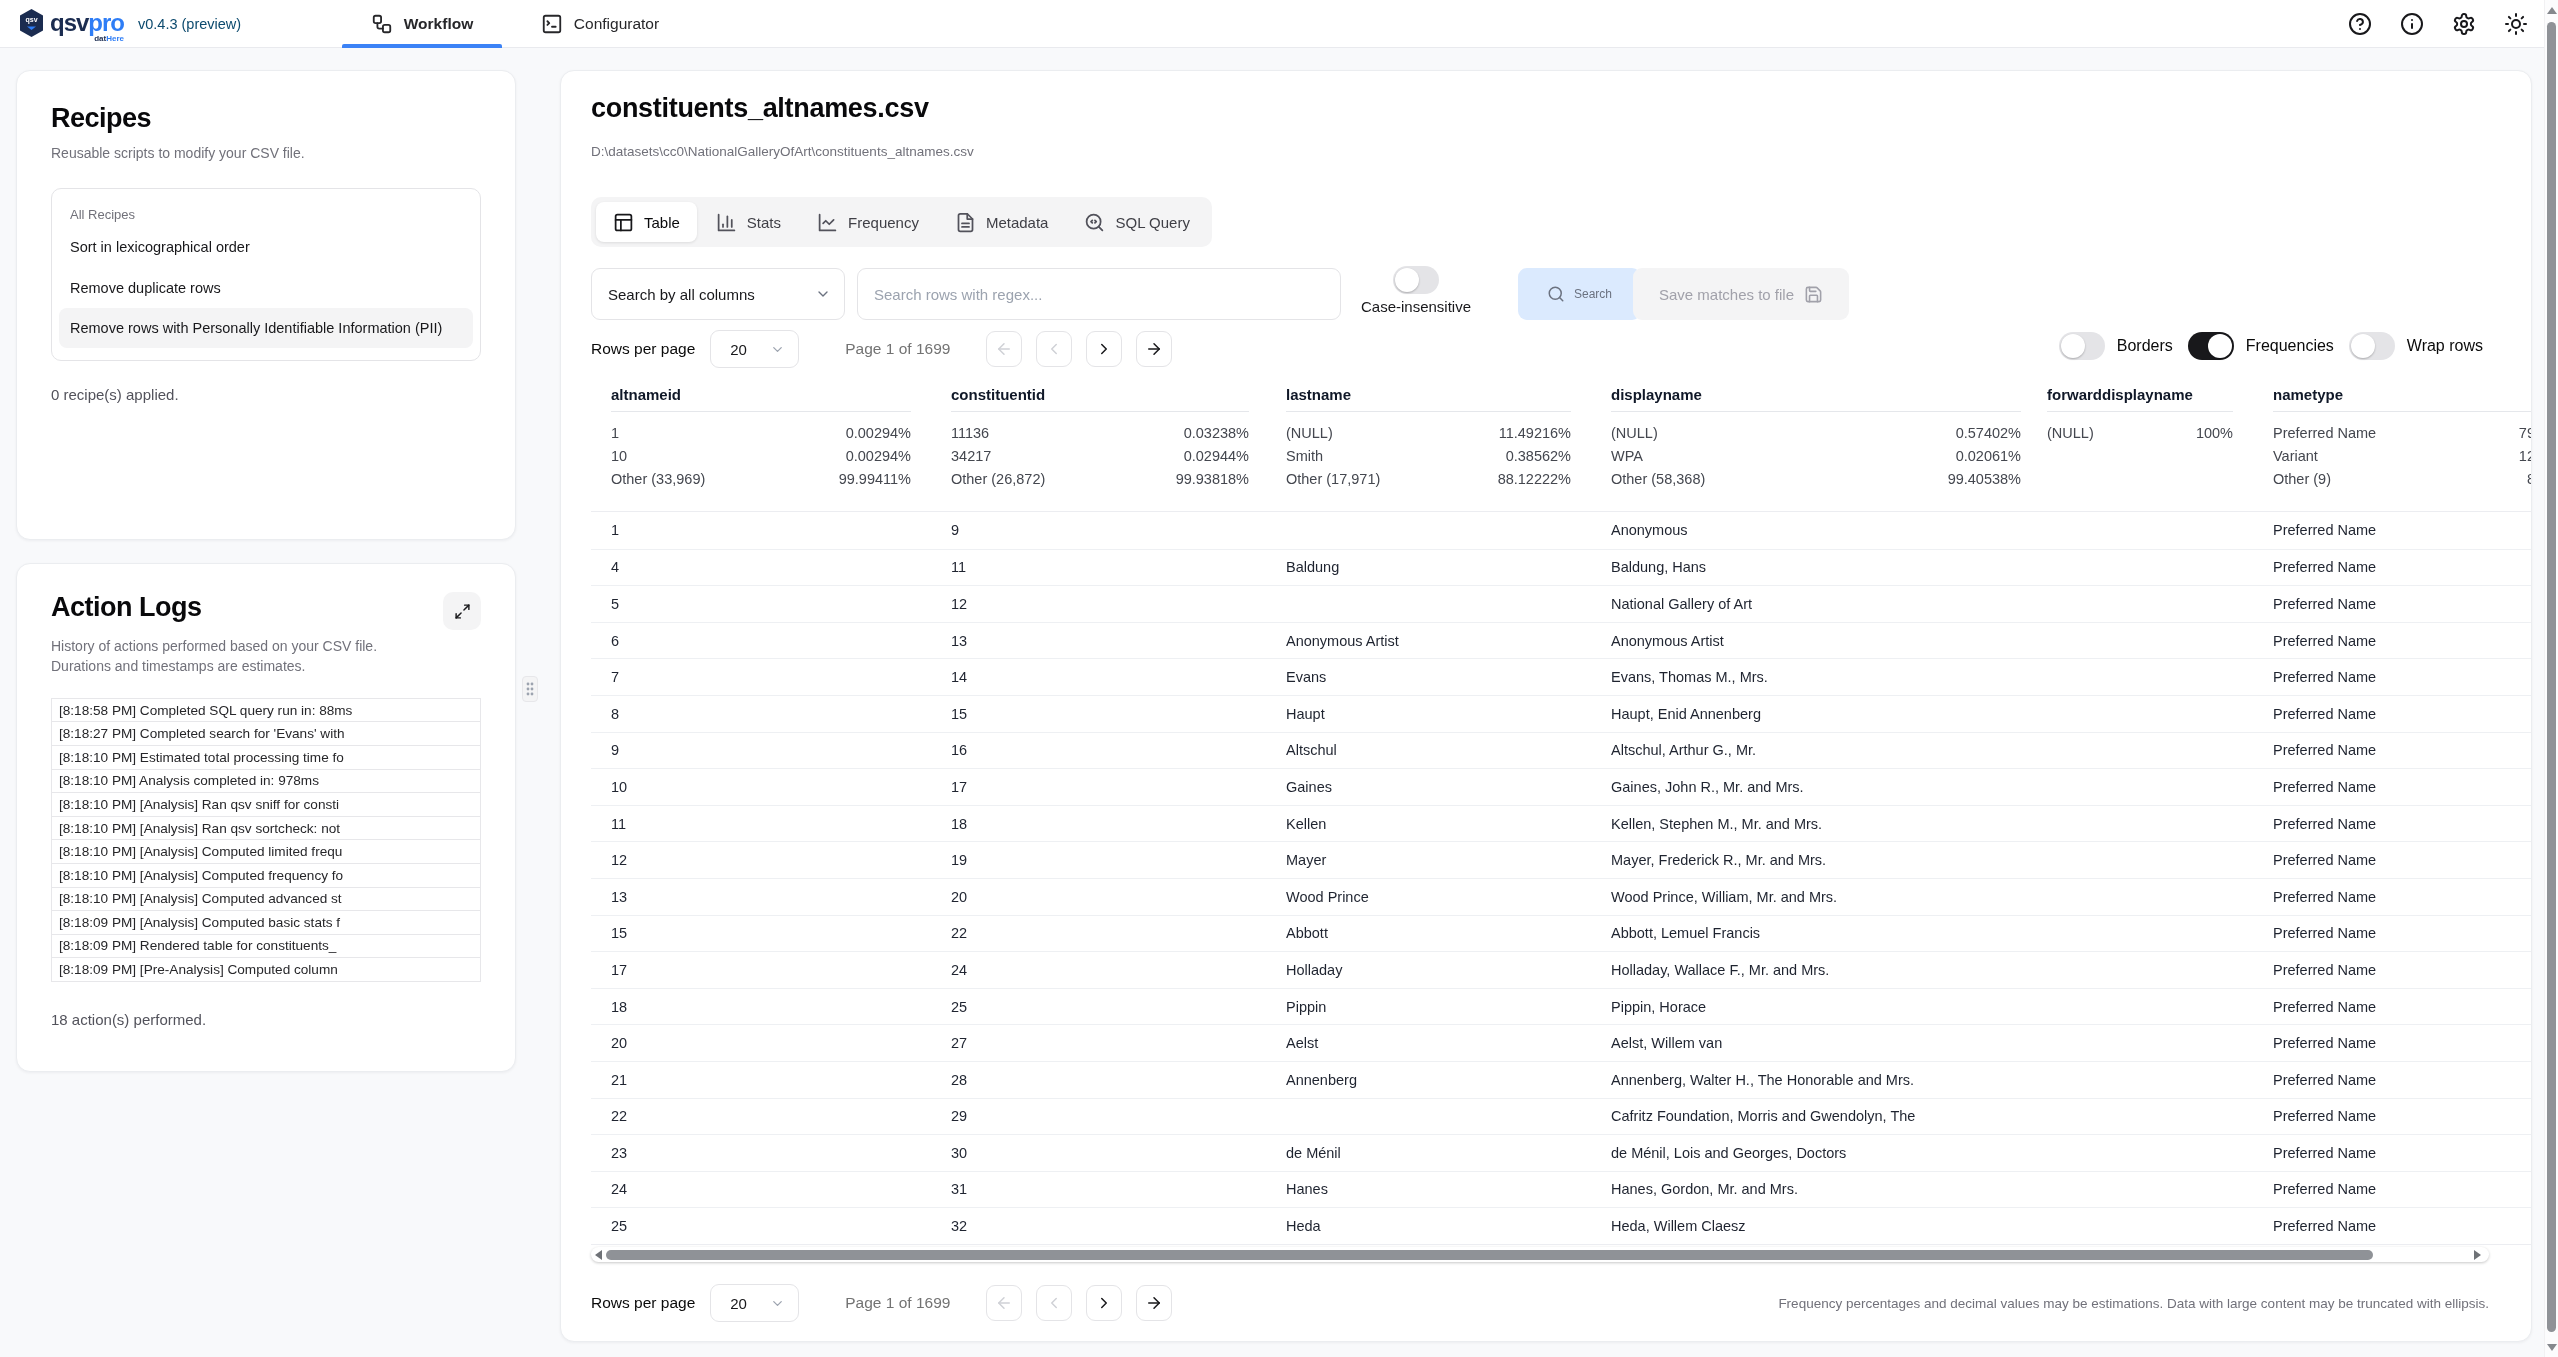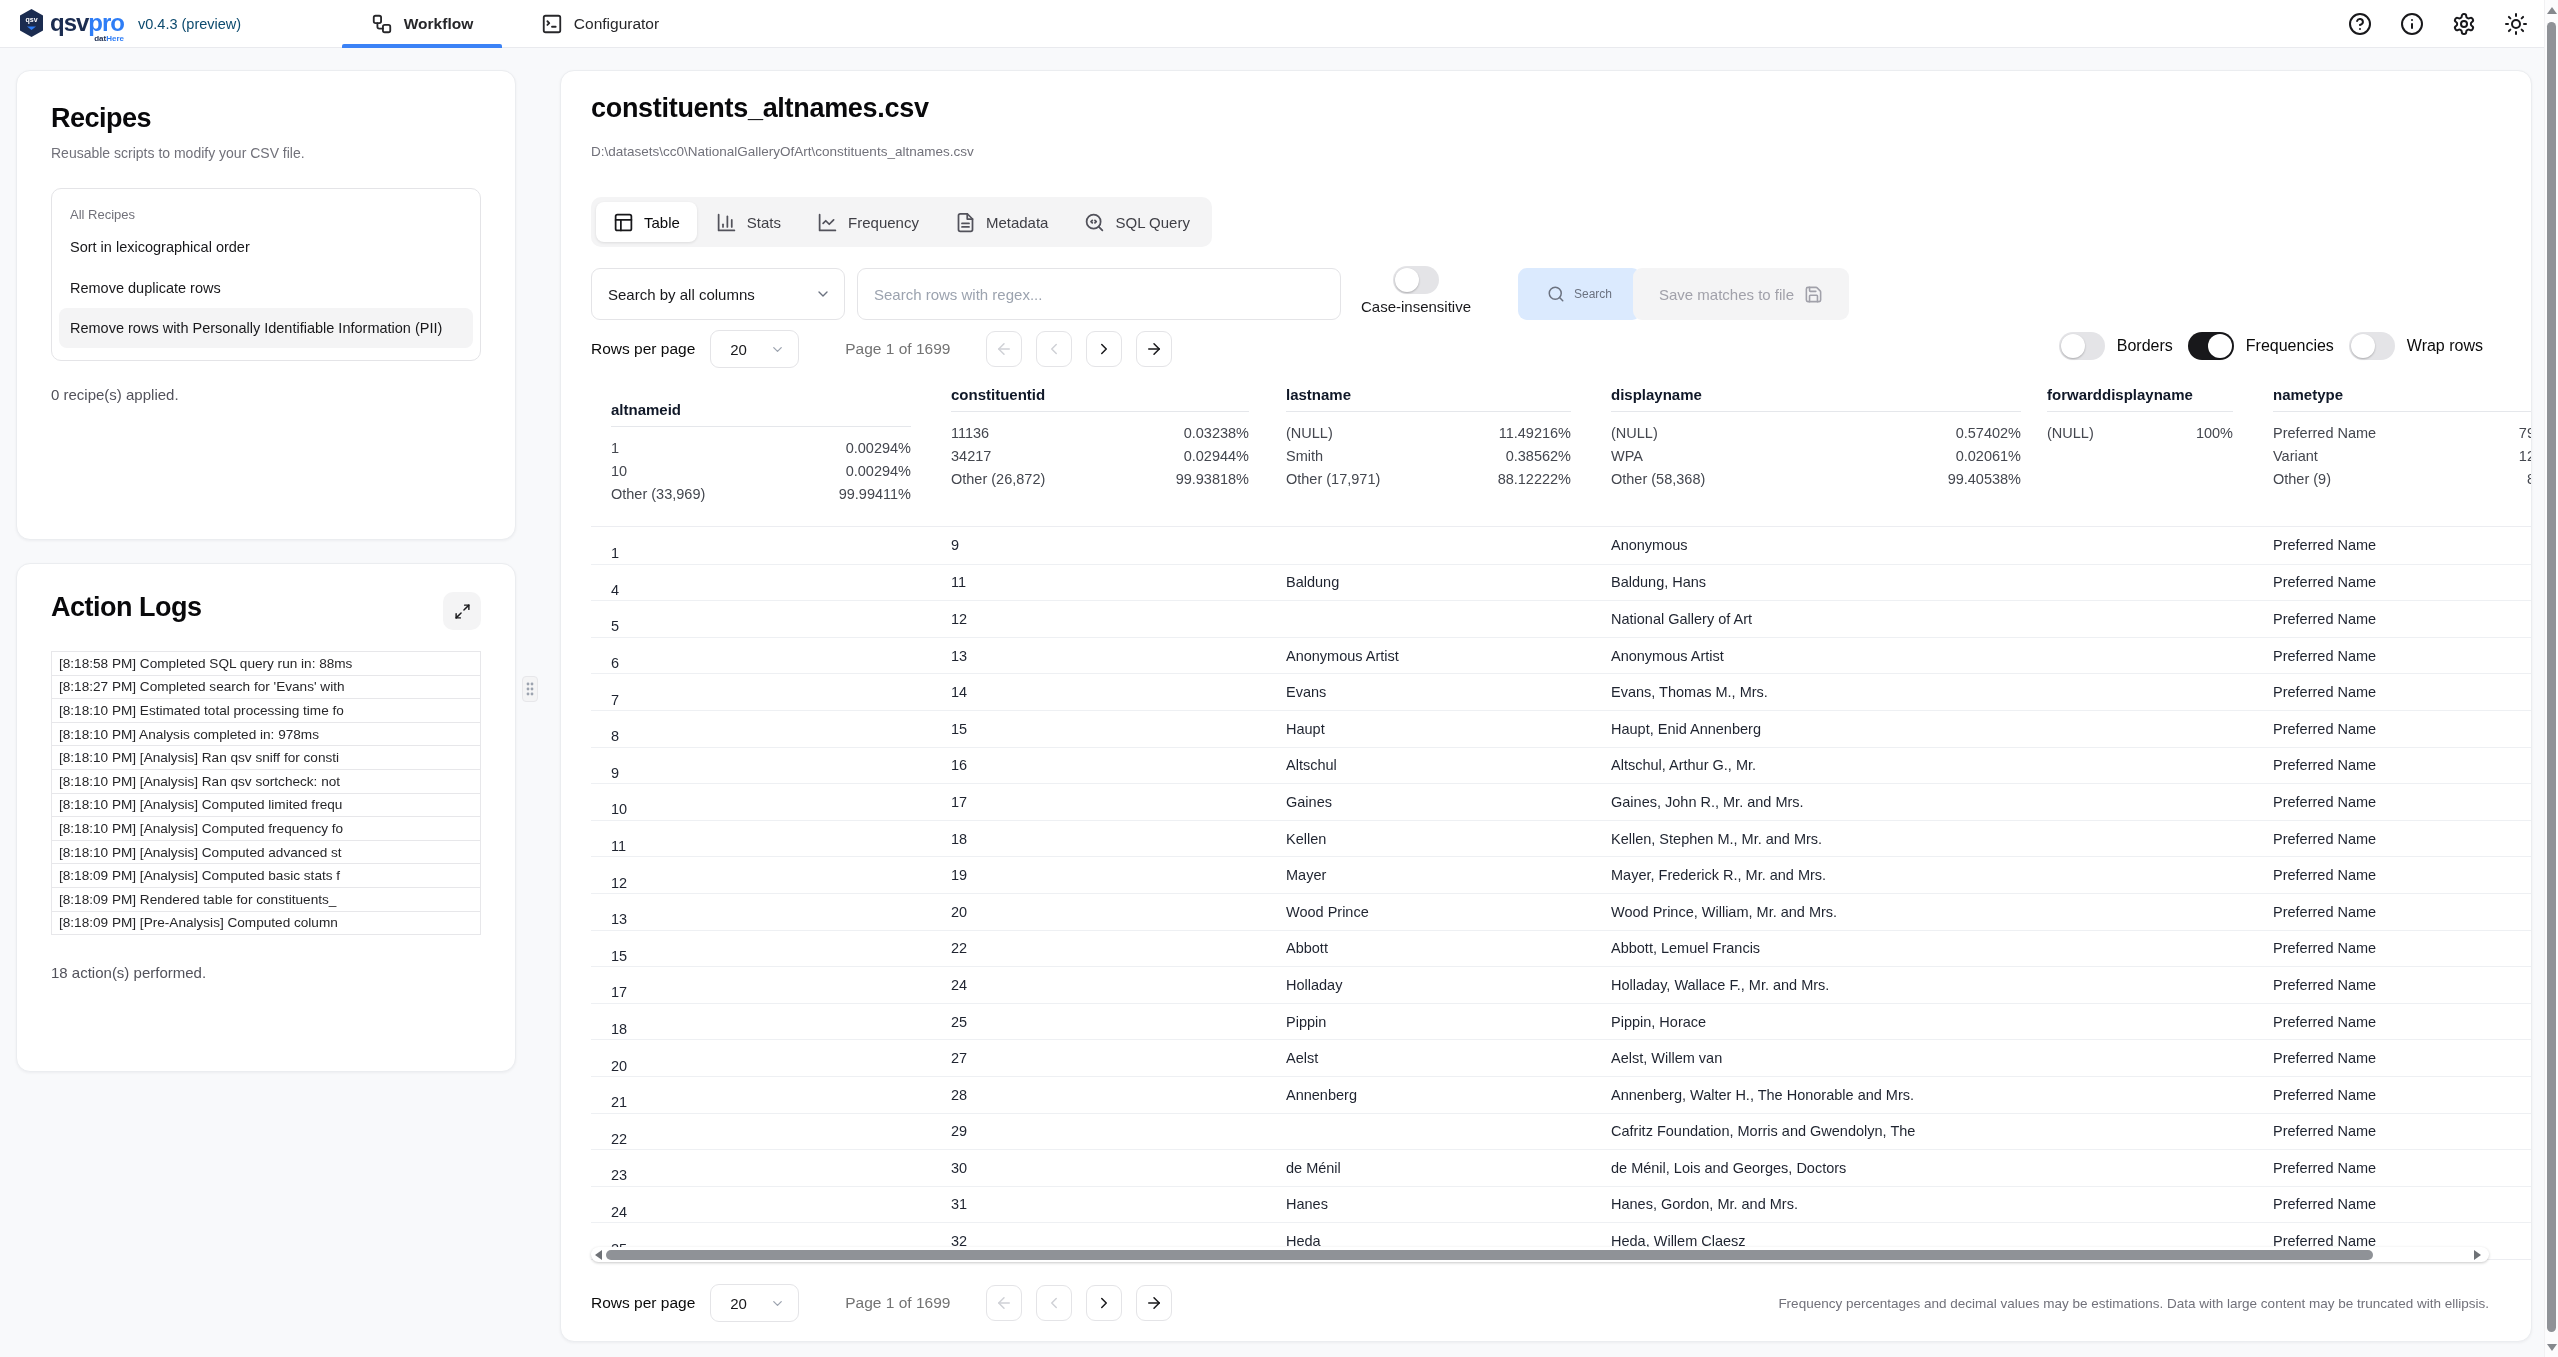--- a/index.html
+++ b/index.html
@@ -118,21 +118,21 @@
   .nav-btns{margin-left:36px;display:flex;gap:14px;}
   .nav-btn{width:36px;height:36px;border:1px solid #e4e4e7;border-radius:9px;background:#fff;
            display:flex;align-items:center;justify-content:center;color:#18181b;}
   .nav-btn.disabled{color:#cfd1d6;}
   .display-toggles{position:absolute;right:15px;top:3px;display:flex;align-items:center;gap:12px;}
   .display-toggles .dt-label{font-size:16px;color:#0a0a0a;margin-right:3px;}
 
   
   .table-area{position:absolute;left:30px;top:315px;right:0;}
   .tgrid{display:grid;grid-template-columns:340px 335px 325px 436px 226px 300px;padding-left:20px;}
-  .c1{margin-right:40px;margin-top:15px;} .c2{margin-right:37px;} .c3{margin-right:40px;}
+  .c1{margin-right:40px;} .c2{margin-right:37px;} .c3{margin-right:40px;}
   .c4{margin-right:26px;} .c5{margin-right:40px;} .c6{margin-right:38px;}
   .colhead .col-name{font-size:15px;font-weight:600;color:#101828;padding-bottom:8px;border-bottom:1px solid #e5e7eb;}
   .freq-block{margin-top:9px;}
   .freq-line{display:flex;justify-content:space-between;align-items:center;height:23px;font-size:14.5px;color:#44474f;white-space:nowrap;}
   .t-head{padding-bottom:21px;}
   .t-body{border-top:1px solid #ecedf1;border-bottom:1px solid #ecedf1;}
   .t-row{height:36.6px;align-items:center;border-top:1px solid #eef0f3;font-size:14.5px;color:#1f2430;}
   .t-row:first-child{border-top:none;}
   .t-cell{white-space:nowrap;overflow:hidden;}
 
@@ -248,20 +248,21 @@
         <span>
           <svg width="17" height="17" viewBox="0 0 24 24" fill="none" stroke="currentColor" stroke-width="2" stroke-linecap="round" stroke-linejoin="round">
               <polyline points="15 3 21 3 21 9"></polyline>
               <polyline points="9 21 3 21 3 15"></polyline>
               <line x1="21" y1="3" x2="14" y2="10"></line>
               <line x1="3" y1="21" x2="10" y2="14"></line>
             </svg>
         </span>
       </div>
     </div>
+    <div class="logs-sub">History of actions performed based on your CSV file. Durations and timestamps are estimates.</div>
     <div class="log-list" id="log-list">
         <div class="log-item">[8:18:58 PM] Completed SQL query run in: 88ms</div>
         <div class="log-item">[8:18:27 PM] Completed search for 'Evans' with</div>
         <div class="log-item">[8:18:10 PM] Estimated total processing time fo</div>
         <div class="log-item">[8:18:10 PM] Analysis completed in: 978ms</div>
         <div class="log-item">[8:18:10 PM] [Analysis] Ran qsv sniff for consti</div>
         <div class="log-item">[8:18:10 PM] [Analysis] Ran qsv sortcheck: not</div>
         <div class="log-item">[8:18:10 PM] [Analysis] Computed limited frequ</div>
         <div class="log-item">[8:18:10 PM] [Analysis] Computed frequency fo</div>
         <div class="log-item">[8:18:10 PM] [Analysis] Computed advanced st</div>

